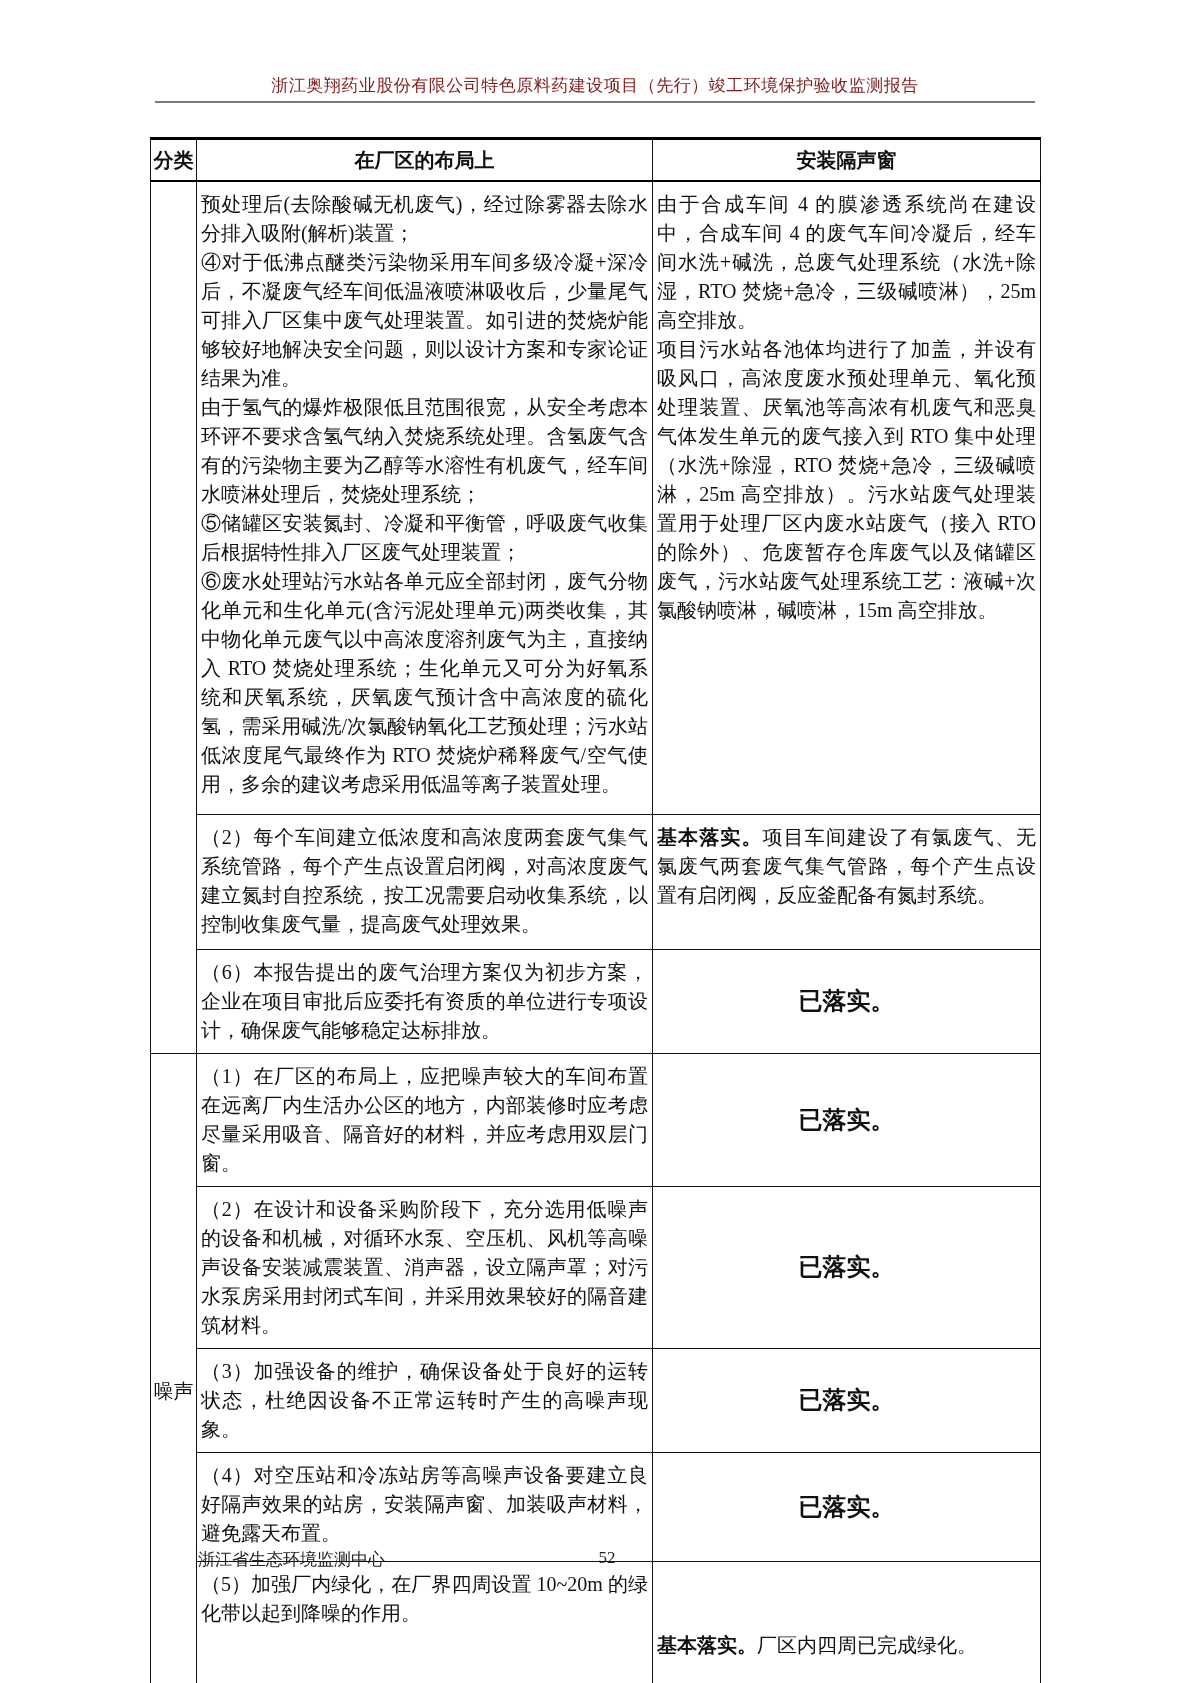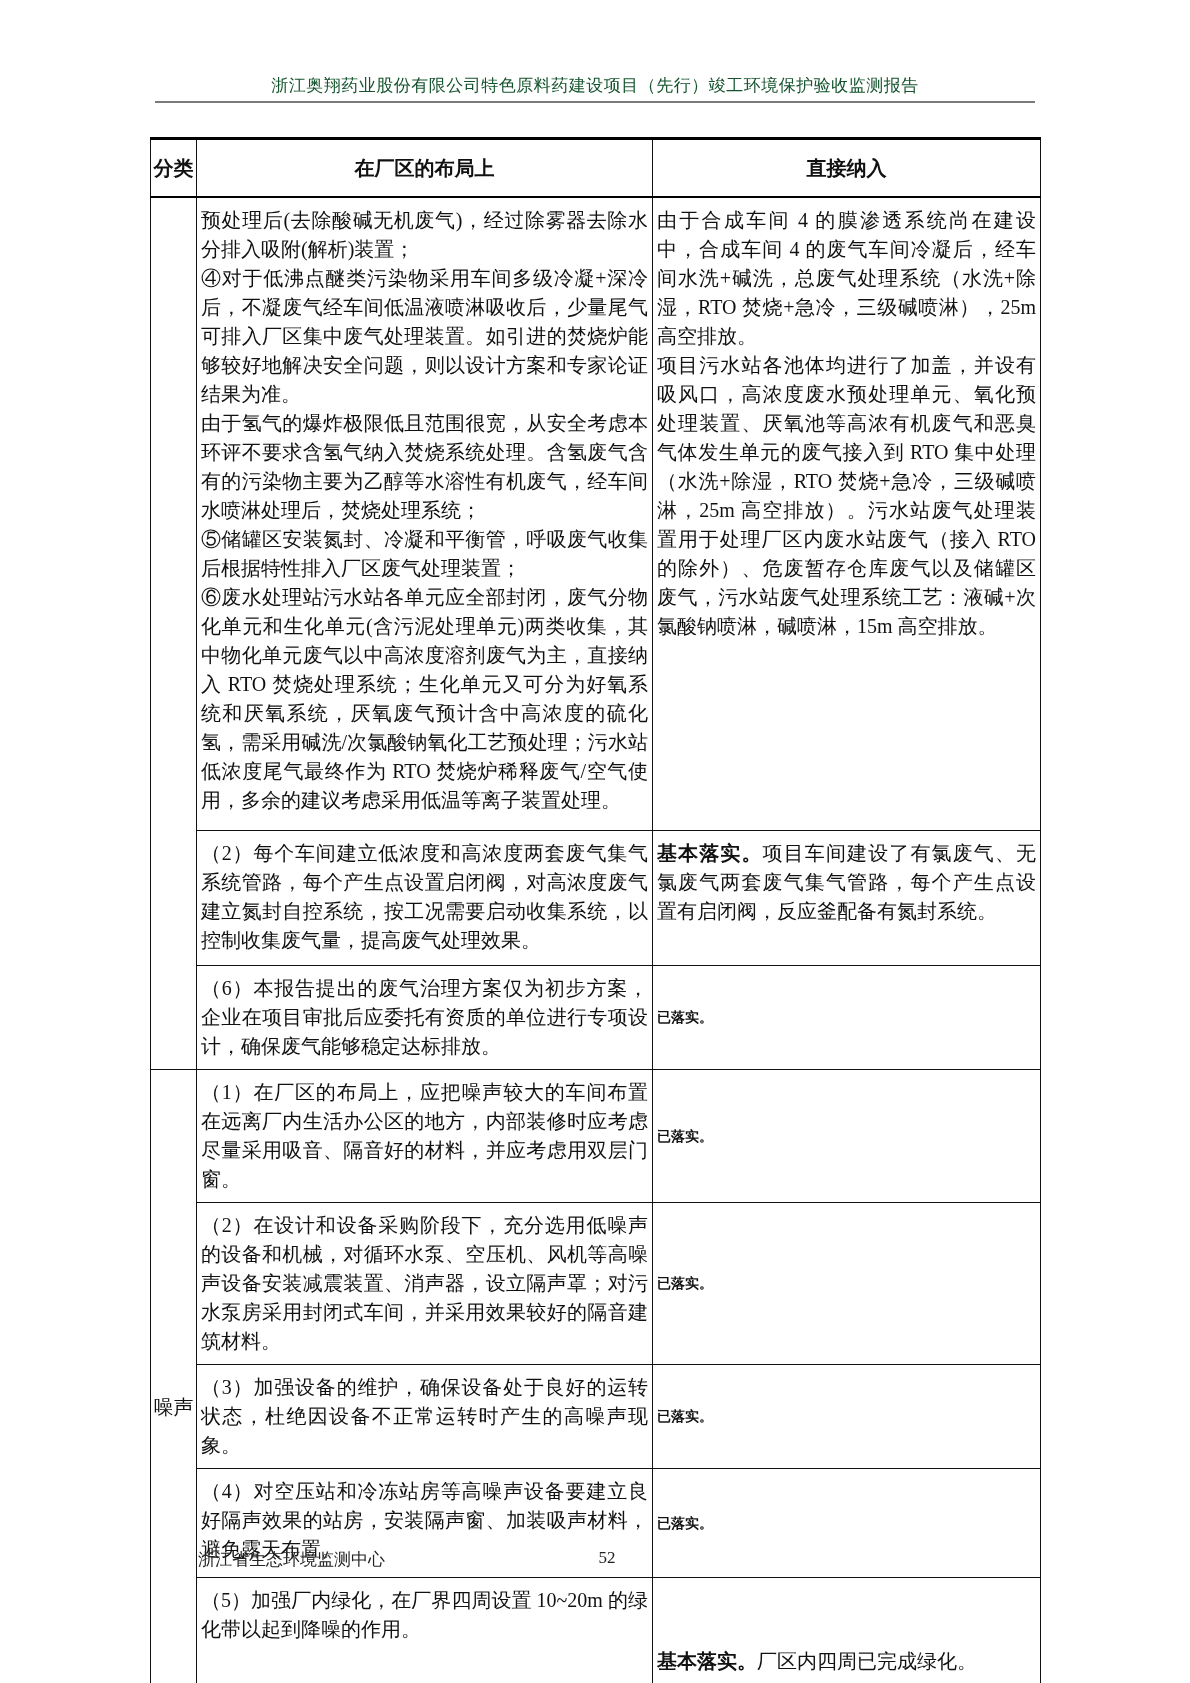--- a/index.html
+++ b/index.html
@@ -6,49 +6,49 @@
   .page{
     position:relative;
     width:1190px;height:1683px;
     background:#ffffff;
     font-family:"Liberation Serif","DejaVu Serif",serif;
     color:#111;
     overflow:hidden;
   }
   .doc-title{
     position:absolute;top:74px;left:0;width:100%;
-    text-align:center;font-size:17px;color:#14532d;letter-spacing:0.5px;
+    text-align:center;font-size:17px;color:#7f1d1d;letter-spacing:0.5px;
   }
   .header-rule{
     position:absolute;top:101px;left:155px;width:880px;height:2px;
     background:#7a7a7a;
   }
   table.main{
     position:absolute;top:137px;left:150px;width:890px;
     border-collapse:collapse;table-layout:fixed;
     font-size:20px;line-height:29px;
   }
   table.main td,table.main th{
     border:1px solid #111;
     padding:8px 4px;
     vertical-align:top;
     word-break:break-all;
   }
   table.main{border-top:3px solid #000;border-bottom:4px solid #000;}
   tr.head th{
     height:32px;font-size:20px;font-weight:bold;text-align:center;vertical-align:middle;
-    border-bottom:2px solid #000;padding:12px 2px;
+    border-bottom:2px solid #000;padding:4px 2px;
   }
   col.c-cat{width:46px;}
   col.c-measure{width:456px;}
   col.c-status{width:388px;}
   .cat-cell{vertical-align:middle !important;text-align:center;font-size:20px;padding:0 1px !important;}
   .measure p,.status-just p{margin:0;text-align:justify;}
   .status-center{
-    vertical-align:middle !important;font-weight:bold;font-size:14px;
+    vertical-align:middle !important;text-align:center;font-weight:bold;font-size:24px;
   }
   .sec-divider td{border-top:2px solid #3a3a3a;}
   .lead-bold{font-weight:bold;}
   .n5-left{vertical-align:top;}
   .n5-status{vertical-align:middle !important;}
   .footer{
     position:absolute;top:1548px;left:0;width:100%;font-size:17px;color:#222;
   }
   .footer .org{position:absolute;left:198px;top:0;}
   .footer .pageno{position:absolute;left:0;width:100%;text-align:center;top:0;margin-left:12px;}
@@ -65,21 +65,21 @@
     <colgroup>
       <col class="c-cat">
         <col class="c-measure">
         <col class="c-status">
     </colgroup>
 
     <tbody>
         <tr class="head">
       <th>分类</th>
       <th>在厂区的布局上</th>
-      <th>直接纳入</th>
+      <th>安装隔声窗</th>
     </tr>
 
     <tr>
       <td class="cat-cell" rowspan="3"></td>
       <td class="measure" style="height:616px">
         <p>预处理后(去除酸碱无机废气)，经过除雾器去除水分排入吸附(解析)装置；</p>
         <p>④对于低沸点醚类污染物采用车间多级冷凝+深冷后，不凝废气经车间低温液喷淋吸收后，少量尾气可排入厂区集中废气处理装置。如引进的焚烧炉能够较好地解决安全问题，则以设计方案和专家论证结果为准。</p>
         <p>由于氢气的爆炸极限低且范围很宽，从安全考虑本环评不要求含氢气纳入焚烧系统处理。含氢废气含有的污染物主要为乙醇等水溶性有机废气，经车间水喷淋处理后，焚烧处理系统；</p>
         <p>⑤储罐区安装氮封、冷凝和平衡管，呼吸废气收集后根据特性排入厂区废气处理装置；</p>
         <p>⑥废水处理站污水站各单元应全部封闭，废气分物化单元和生化单元(含污泥处理单元)两类收集，其中物化单元废气以中高浓度溶剂废气为主，直接纳入 RTO 焚烧处理系统；生化单元又可分为好氧系统和厌氧系统，厌氧废气预计含中高浓度的硫化氢，需采用碱洗/次氯酸钠氧化工艺预处理；污水站低浓度尾气最终作为 RTO 焚烧炉稀释废气/空气使用，多余的建议考虑采用低温等离子装置处理。</p>

